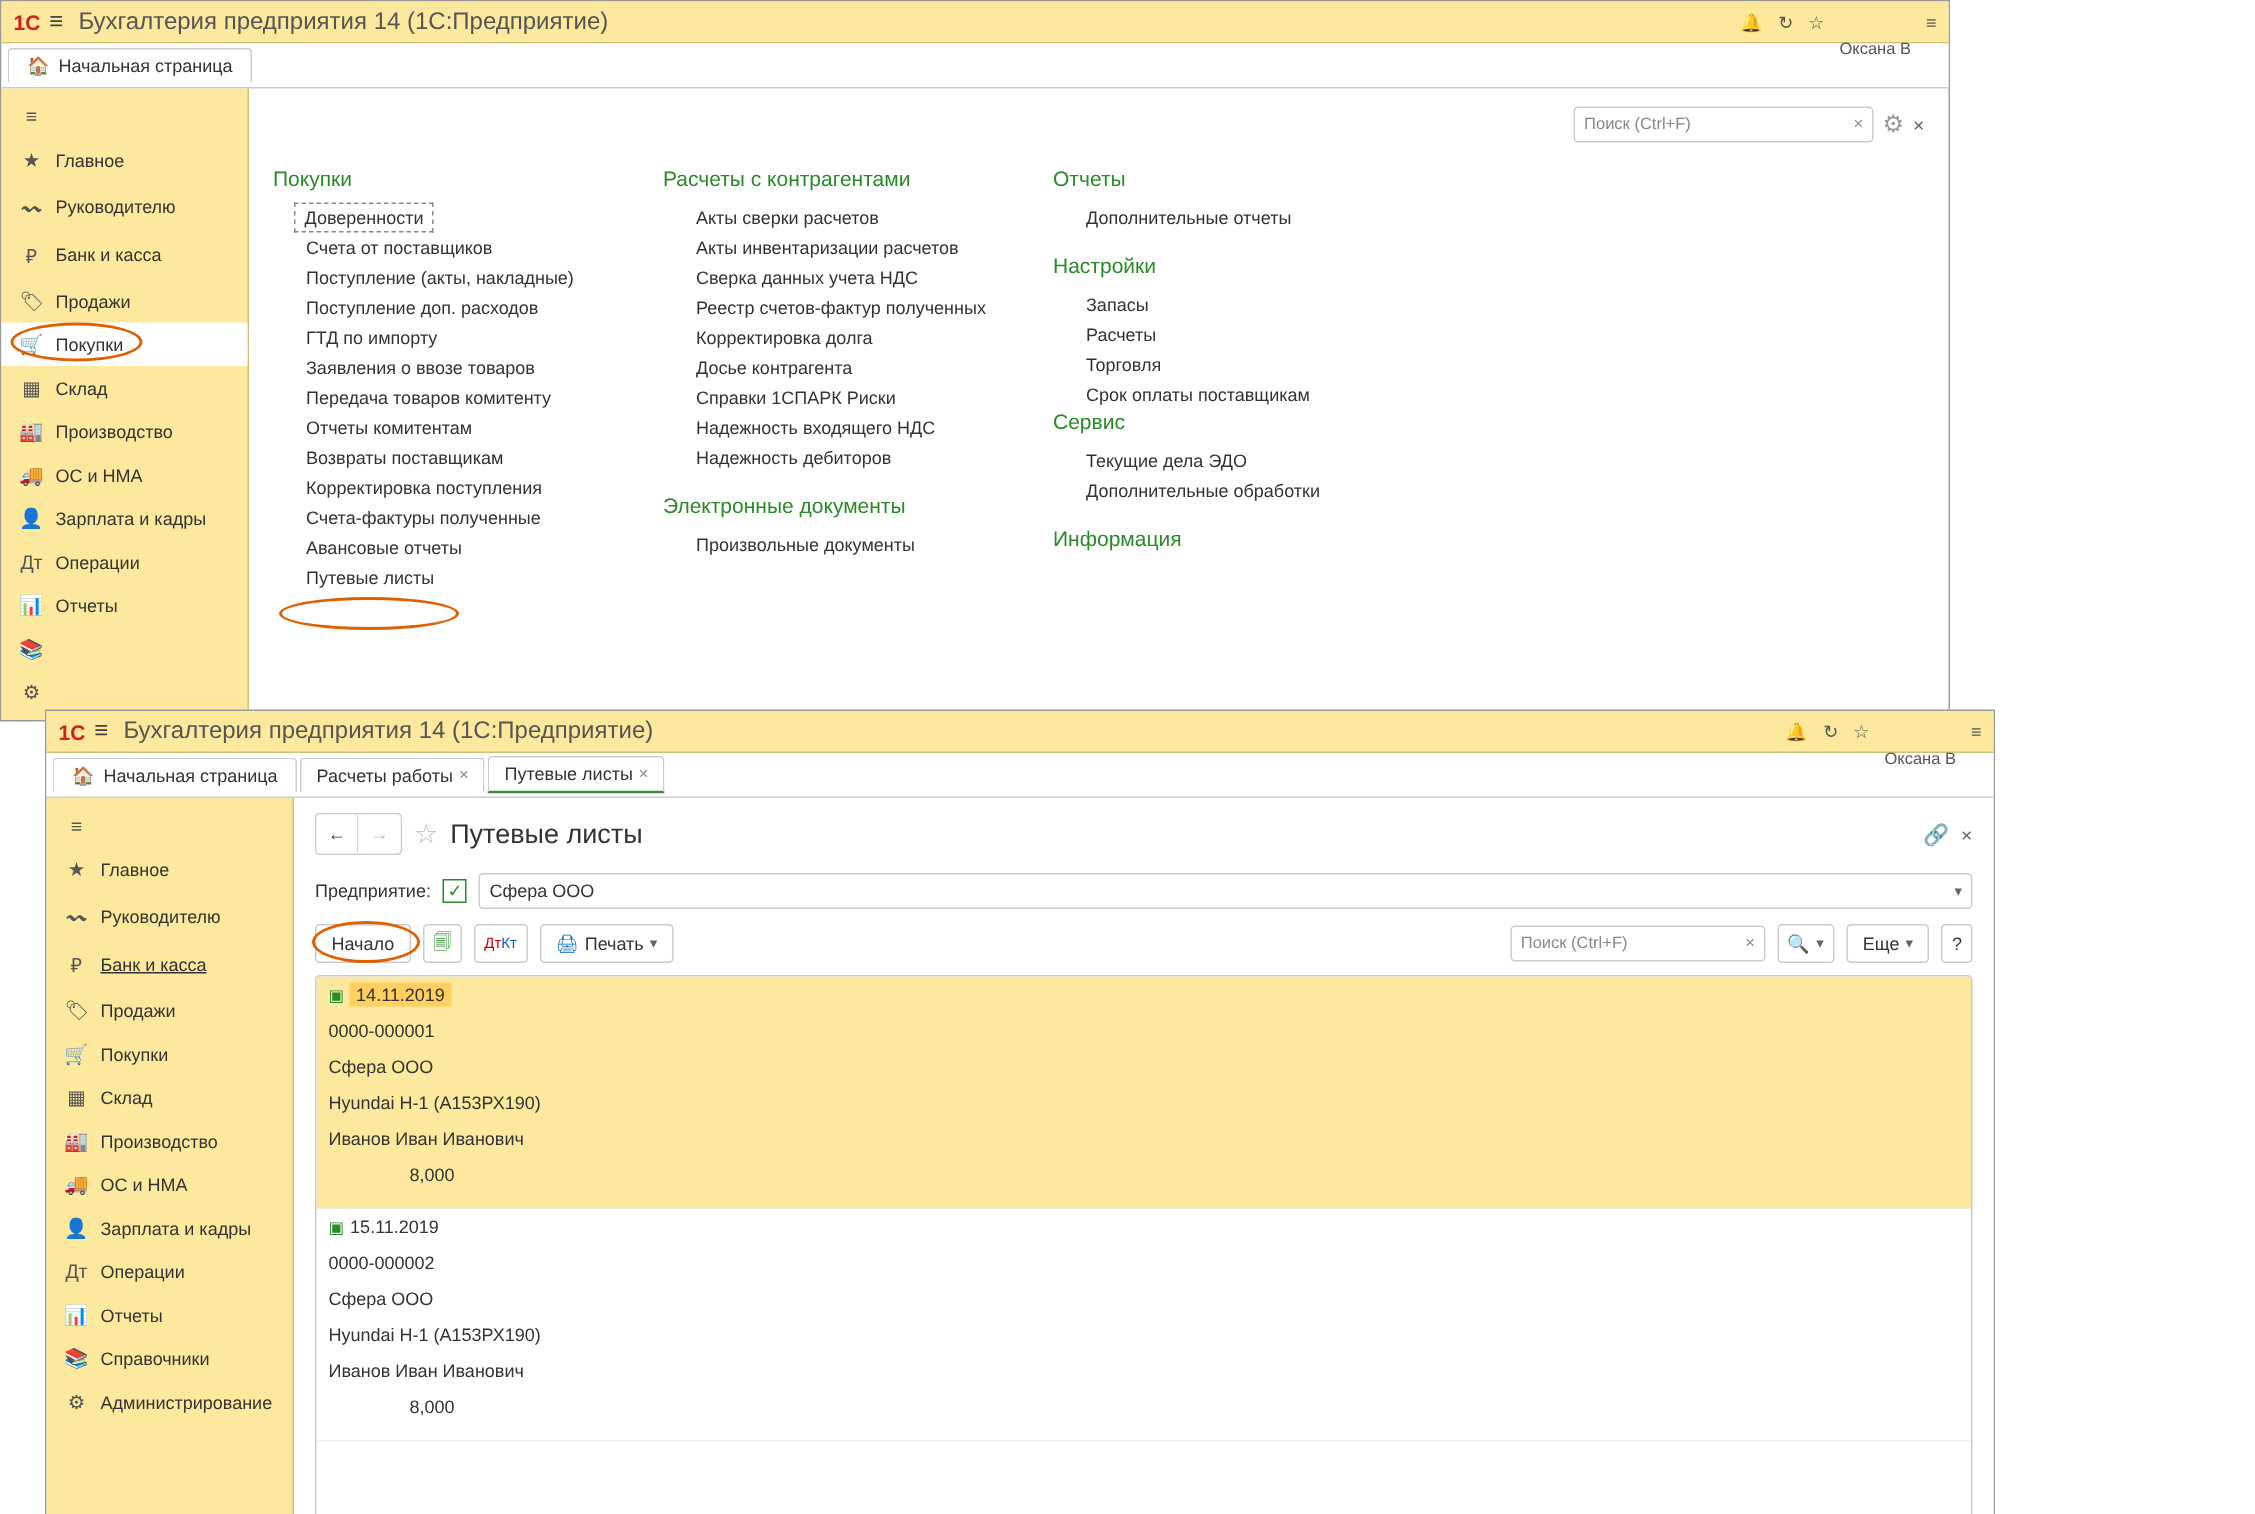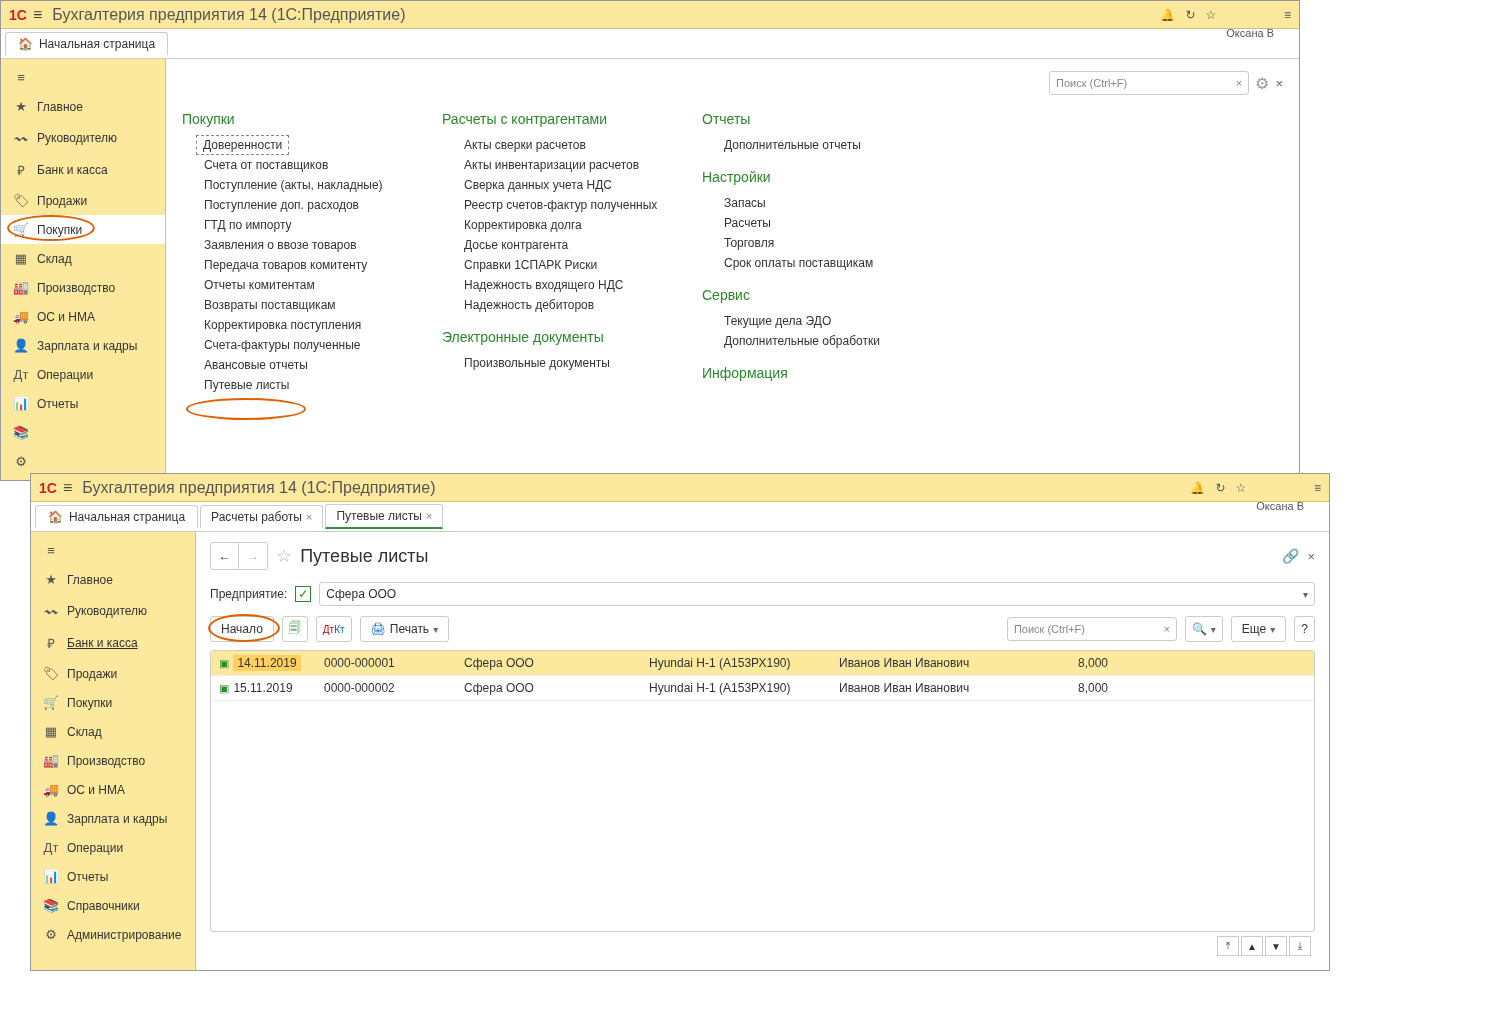--- a/index.html
+++ b/index.html
@@ -54,21 +54,21 @@
 .dd-btn { color: #666; font-size: 10px; }
 
 .toolbar-row { display: flex; align-items: center; gap: 8px; margin-bottom: 8px; }
 .tb-btn { border: 1px solid #ccc; border-radius: 3px; height: 26px; padding: 0 10px; display: flex; align-items: center; gap: 4px; background: #fff; cursor: pointer; }
 .tb-btn.icon-only { padding: 0 6px; }
 .spacer { flex: 1; }
 
 .table { border: 1px solid #ccc; border-radius: 3px; overflow: hidden; }
 .thead { display: flex; background: #f0f0f0; border-bottom: 1px solid #ccc; }
 .th { padding: 6px 8px; border-right: 1px solid #ddd; font-size: 12px; color: #444; }
-.tbody .tr { display: flex; border-bottom: 1px solid #eee; }
+.tbody .tr { display: flex; border-bottom: 1px solid #eee; flex-direction: column; }
 .tr.selected { background: #fce99e; }
 .td { padding: 5px 8px; font-size: 12px; }
 .row-icon { color: #2a8a2a; font-size: 11px; margin-right: 4px; }
 .date-highlight { background: #ffd060; padding: 1px 4px; }
 
 .col-date { width: 105px; }
 .col-num { width: 140px; }
 .col-org { width: 185px; }
 .col-vehicle { width: 190px; }
 .col-emp { width: 185px; }
@@ -203,21 +203,21 @@
           <div class="col-item">Произвольные документы</div>
         </div>
         <div class="menu-col" style="width:220px;">
           <div class="col-heading">Отчеты</div>
           <div class="col-item">Дополнительные отчеты</div>
           <div class="col-heading" style="margin-top:14px;">Настройки</div>
           <div class="col-item">Запасы</div>
           <div class="col-item">Расчеты</div>
           <div class="col-item">Торговля</div>
           <div class="col-item">Срок оплаты поставщикам</div>
-          <div class="col-heading" style="margin-top:14px;">Сервис</div>
+          <div class="col-heading" style="margin-top:0;">Сервис</div>
           <div class="col-item">Текущие дела ЭДО</div>
           <div class="col-item">Дополнительные обработки</div>
           <div class="col-heading" style="margin-top:14px;">Информация</div>
         </div>
       </div>
     </div>
   </div>
 </div>
 
 <div class="window window2" style="width:1300px;">

